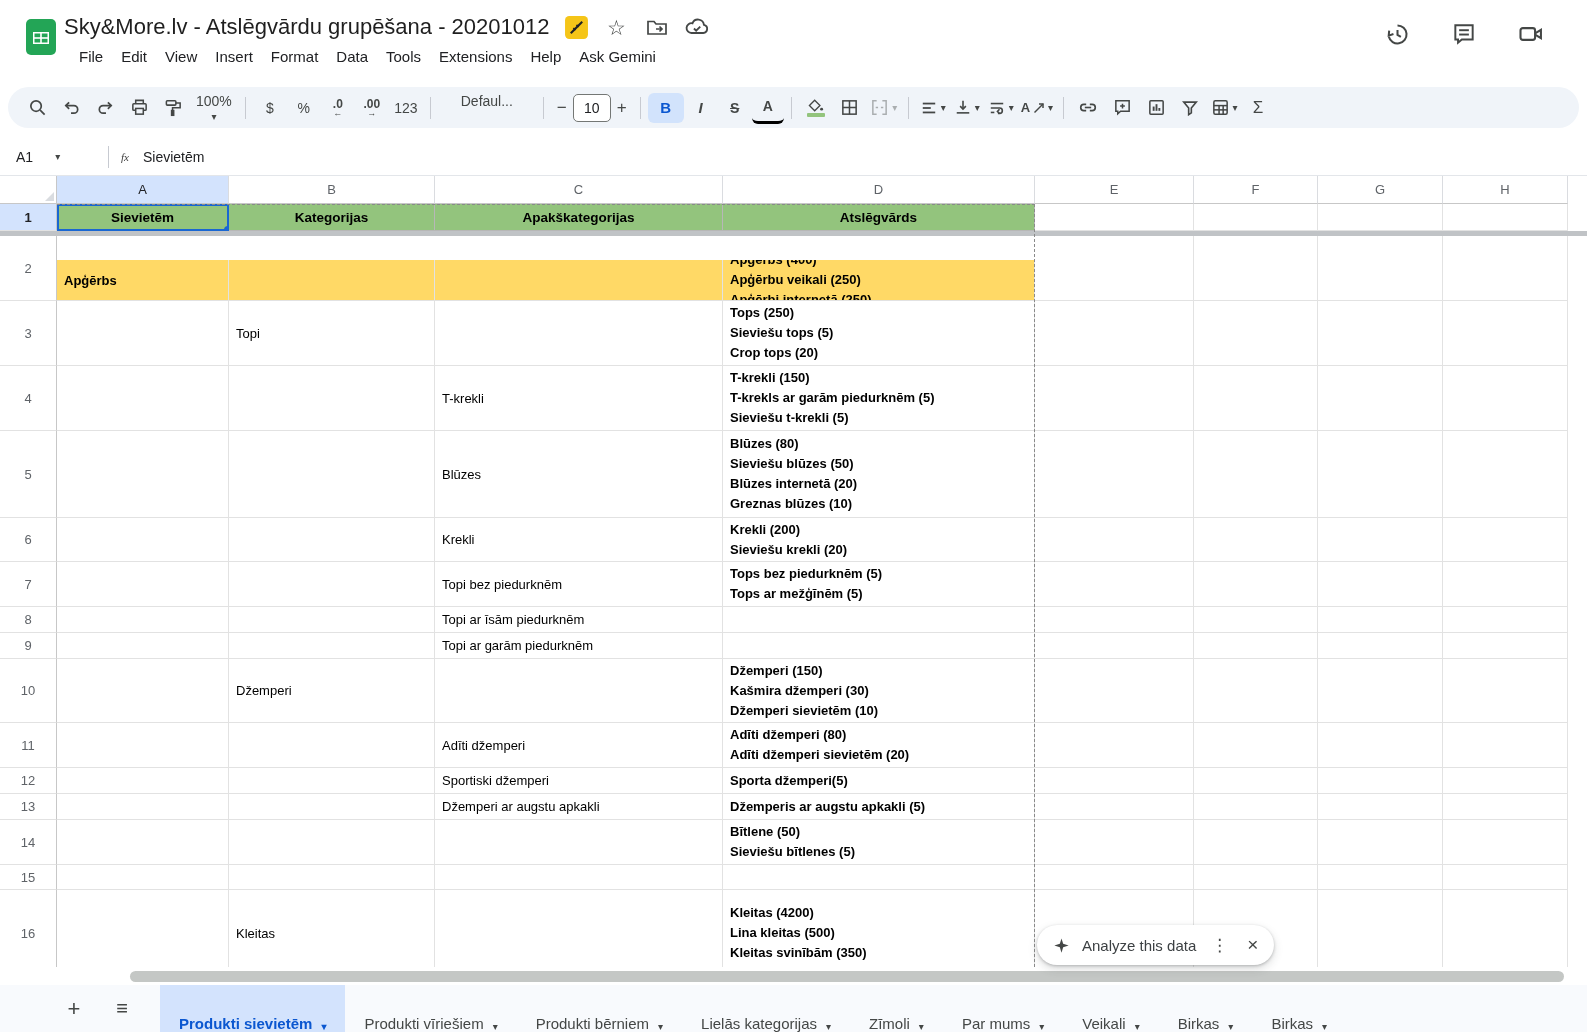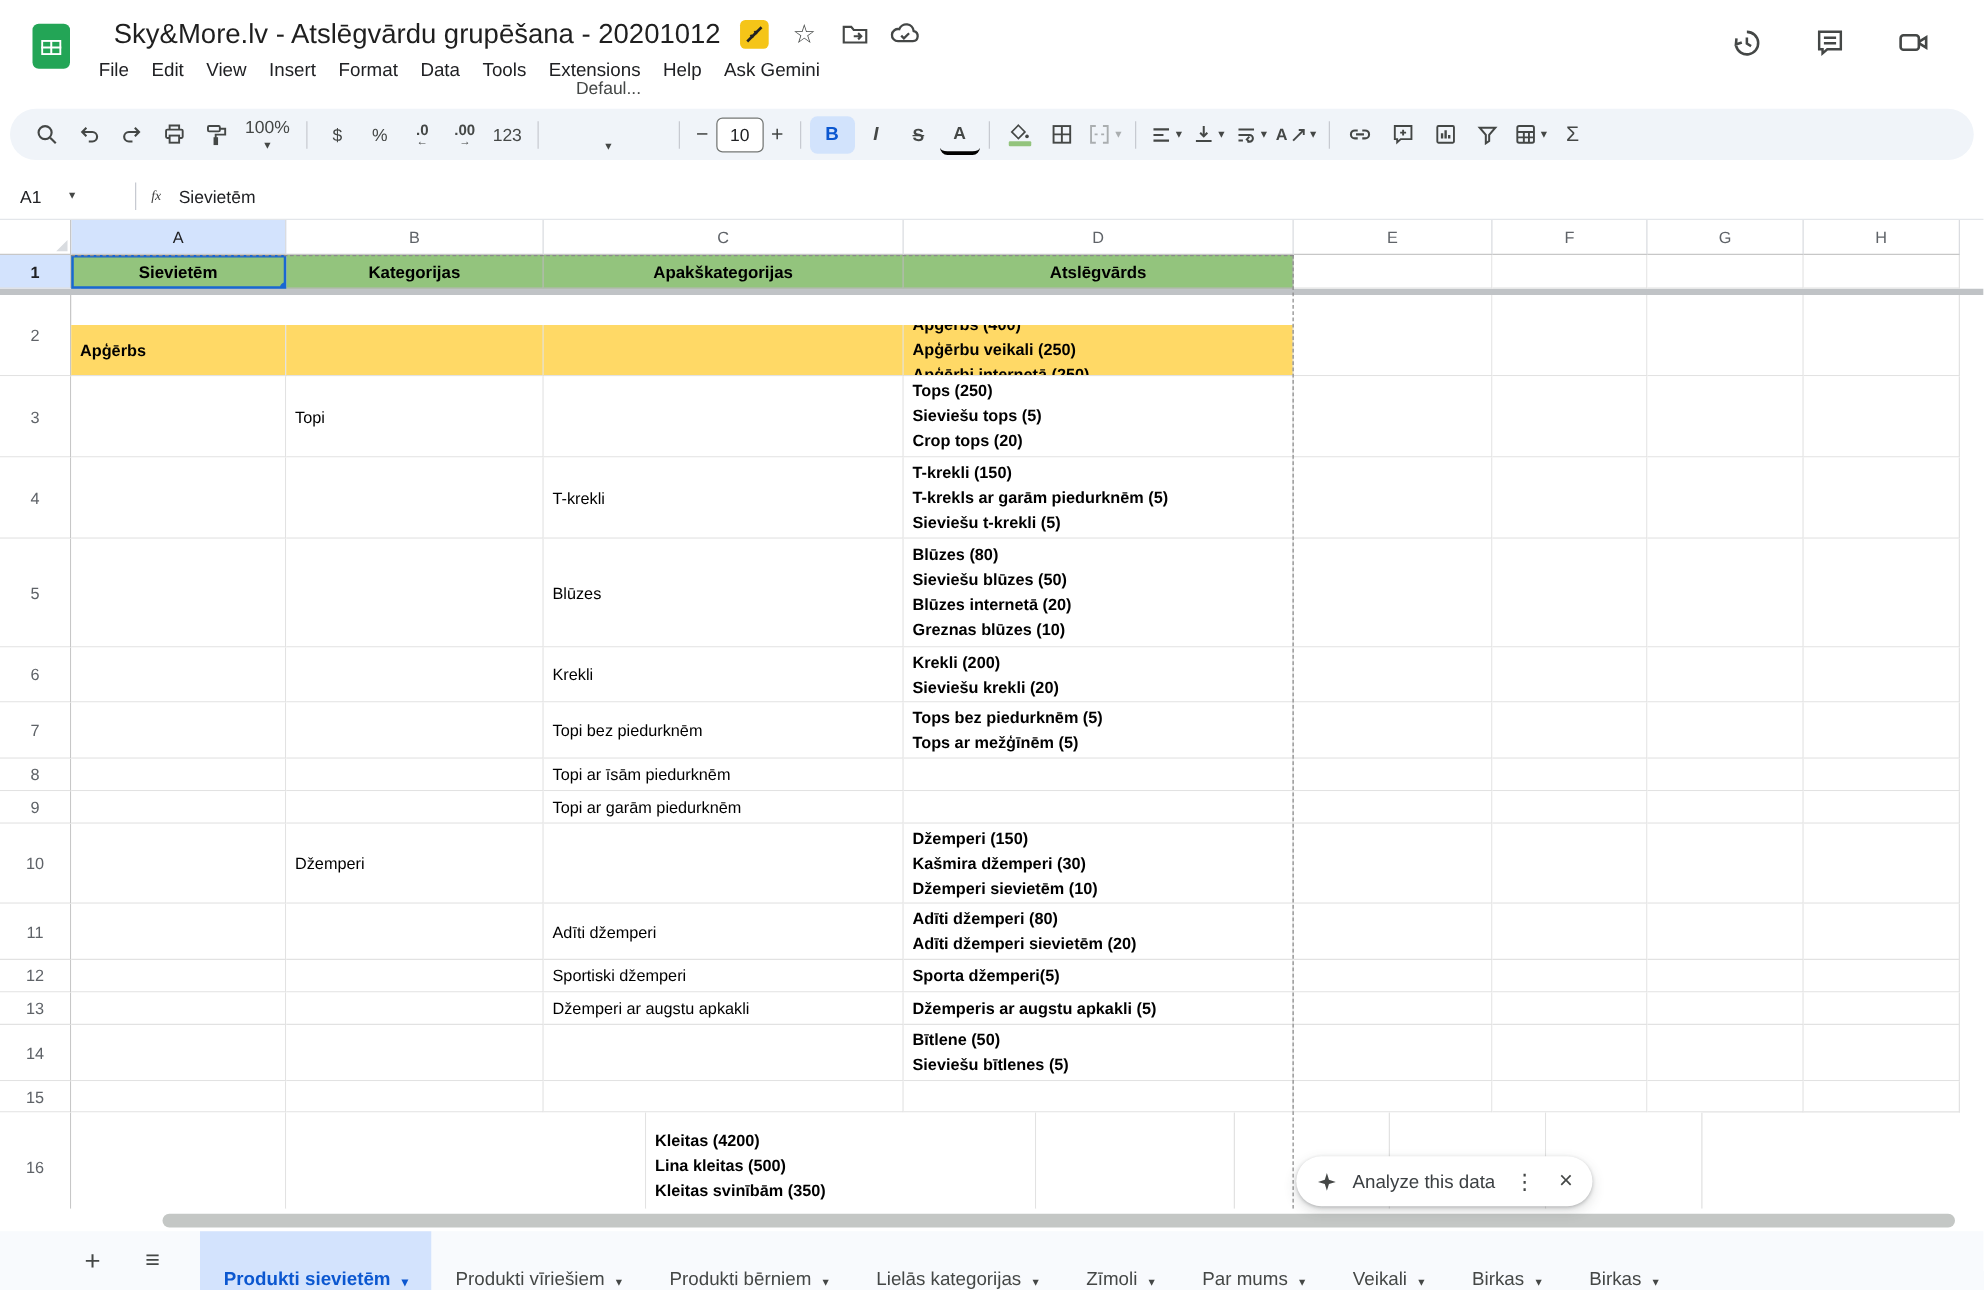--- a/index.html
+++ b/index.html
@@ -2,21 +2,21 @@
 <html><head>
 <meta charset="utf-8">
 <style>
   html,body{margin:0;padding:0;background:#fff;}
   .app{position:relative;width:1587px;height:1032px;background:#fff;overflow:hidden;
        font-family:"Liberation Sans",sans-serif;color:#202124;}
   svg{display:block;}
 
   
   .logo{position:absolute;left:22px;top:18px;}
-  .title-row{position:absolute;left:91px;top:14px;display:flex;align-items:center;gap:14px;}
+  .title-row{position:absolute;left:64px;top:14px;display:flex;align-items:center;gap:14px;}
   .doc-title{font-size:22px;color:#1f1f1f;white-space:nowrap;}
   .title-ic{display:flex;align-items:center;justify-content:center;width:26px;height:26px;}
   .star{font-size:21px;color:#444746;line-height:1;}
   .menubar{position:absolute;left:70px;top:44px;display:flex;font-size:15px;color:#202124;}
   .menu-item{padding:4px 9px;border-radius:6px;cursor:default;}
   .top-right{position:absolute;right:42px;top:20px;display:flex;gap:40px;align-items:center;}
 
   
   .toolbar{position:absolute;top:87px;left:8px;right:8px;height:41px;background:#f0f4f9;
            border-radius:21px;display:flex;align-items:center;padding:0 12px;color:#444746;}
@@ -218,21 +218,21 @@
         </span>
     </span>
     <span class="tb">
       <span class="num-fmt">
           <span class="t">.00</span>
           <span class="ar">→</span>
         </span>
     </span>
     <span class="tb">123</span>
     <span class="sep"></span>
-    <span class="tb wide" style="min-width:86px;justify-content:flex-end;gap:35px;">
+    <span class="tb wide" style="min-width:86px;justify-content:flex-start;gap:35px;">
       <span>Defaul...</span>
         <span class="caret">▾</span>
     </span>
     <span class="sep"></span>
     <span class="pm">−</span>
     <span class="fs-box">10</span>
     <span class="pm">+</span>
     <span class="sep"></span>
     <span class="tb tb-b active">B</span>
     <span class="tb tb-i">I</span>
@@ -551,20 +551,21 @@
       <div class="c wD"></div>
       <div class="c wE"></div>
         <div class="c wF"></div>
         <div class="c wG"></div>
         <div class="c wH"></div>
     </div>
 
     <div class="row" style="height:87px">
       <div class="gut">16</div>
       <div class="c wA"></div>
+      <div class="c wB">Kleitas</div>
       <div class="c wC"></div>
       <div class="c wD dcol">Kleitas (4200)
 Lina kleitas (500)
 Kleitas svinībām (350)</div>
       <div class="c wE"></div>
         <div class="c wF"></div>
         <div class="c wG"></div>
         <div class="c wH"></div>
     </div>
 

